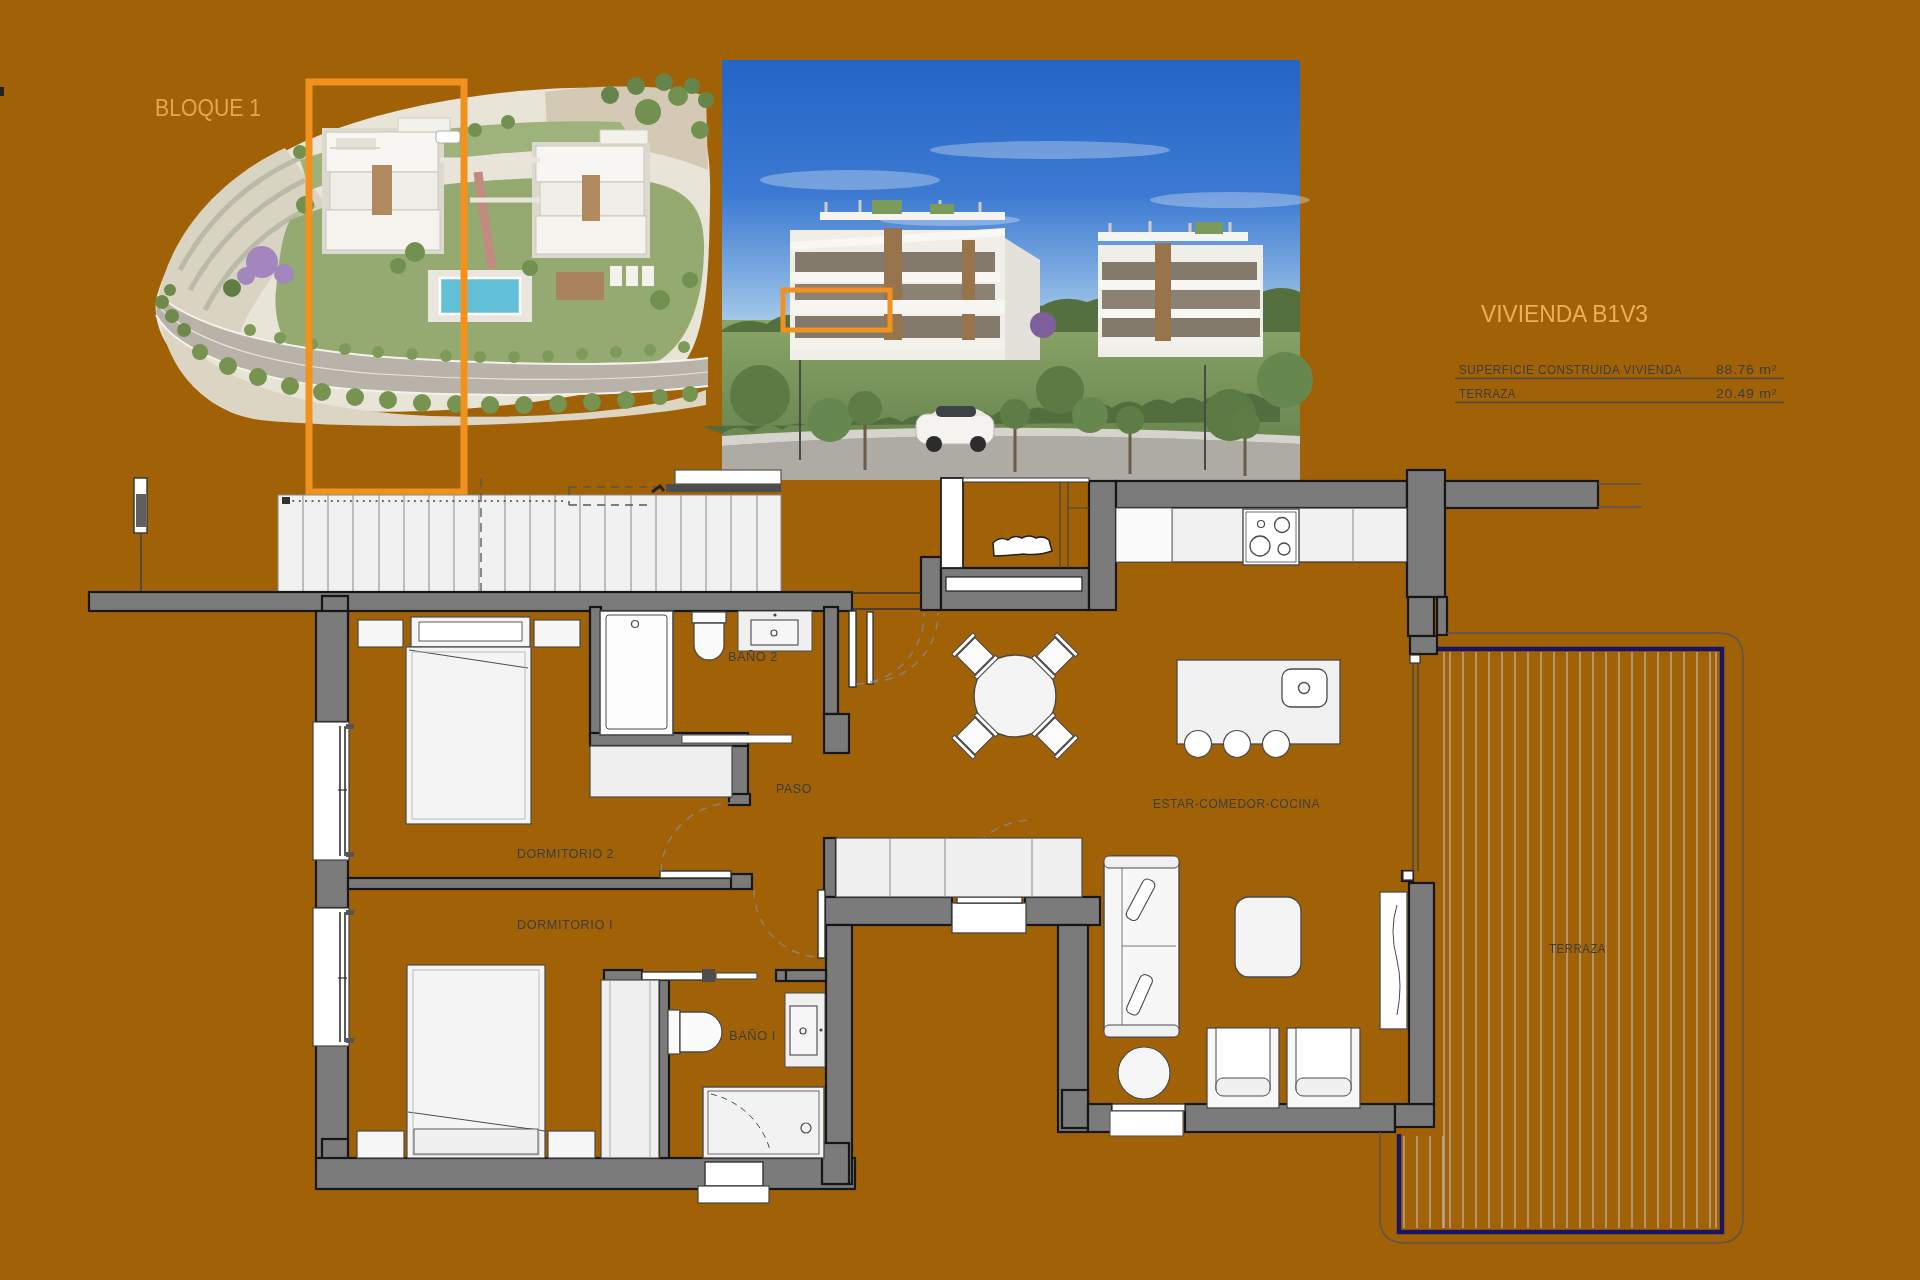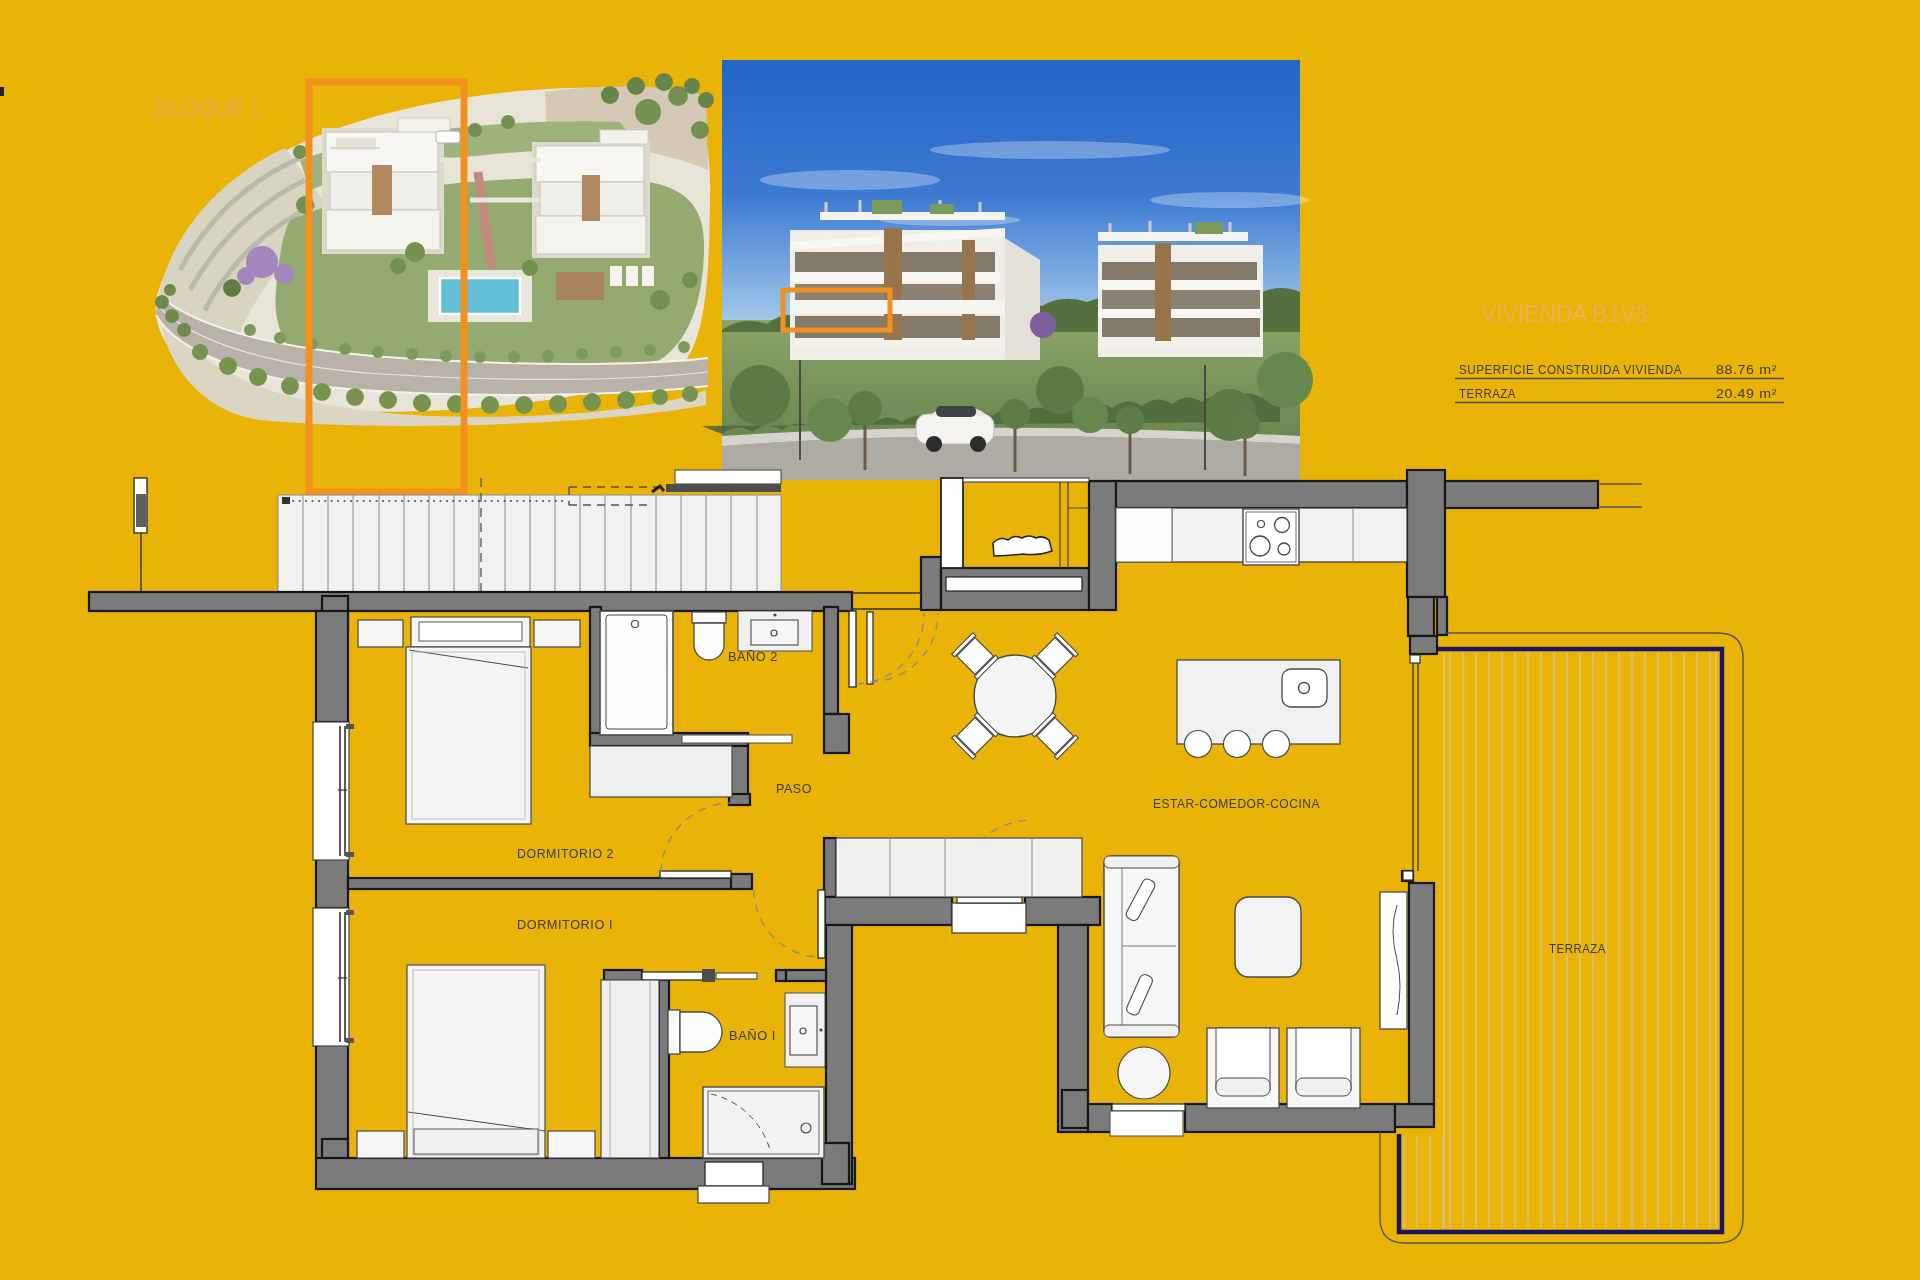--- a/index.html
+++ b/index.html
@@ -1,16 +1,16 @@
 <!DOCTYPE html>
 <html><head>
 <meta charset="utf-8">
 <style>
 html,body{margin:0;padding:0;background:#ffffff;}
-#page{position:relative;width:1920px;height:1280px;background:#eab308;overflow:hidden;
+#page{position:relative;width:1920px;height:1280px;background:#a16207;overflow:hidden;
 font-family:"Liberation Sans",sans-serif;}
 svg{position:absolute;top:0;left:0;}
 .lbl{font-family:"Liberation Sans",sans-serif;fill:#3d3d3d;font-size:13.5px;letter-spacing:0.6px;}
 </style>
 </head>
 <body>
 <div id="page">
 <svg width="1920" height="1280" viewBox="0 0 1920 1280">
 <defs>
 <linearGradient id="sky" x1="0" y1="0" x2="0" y2="1">

